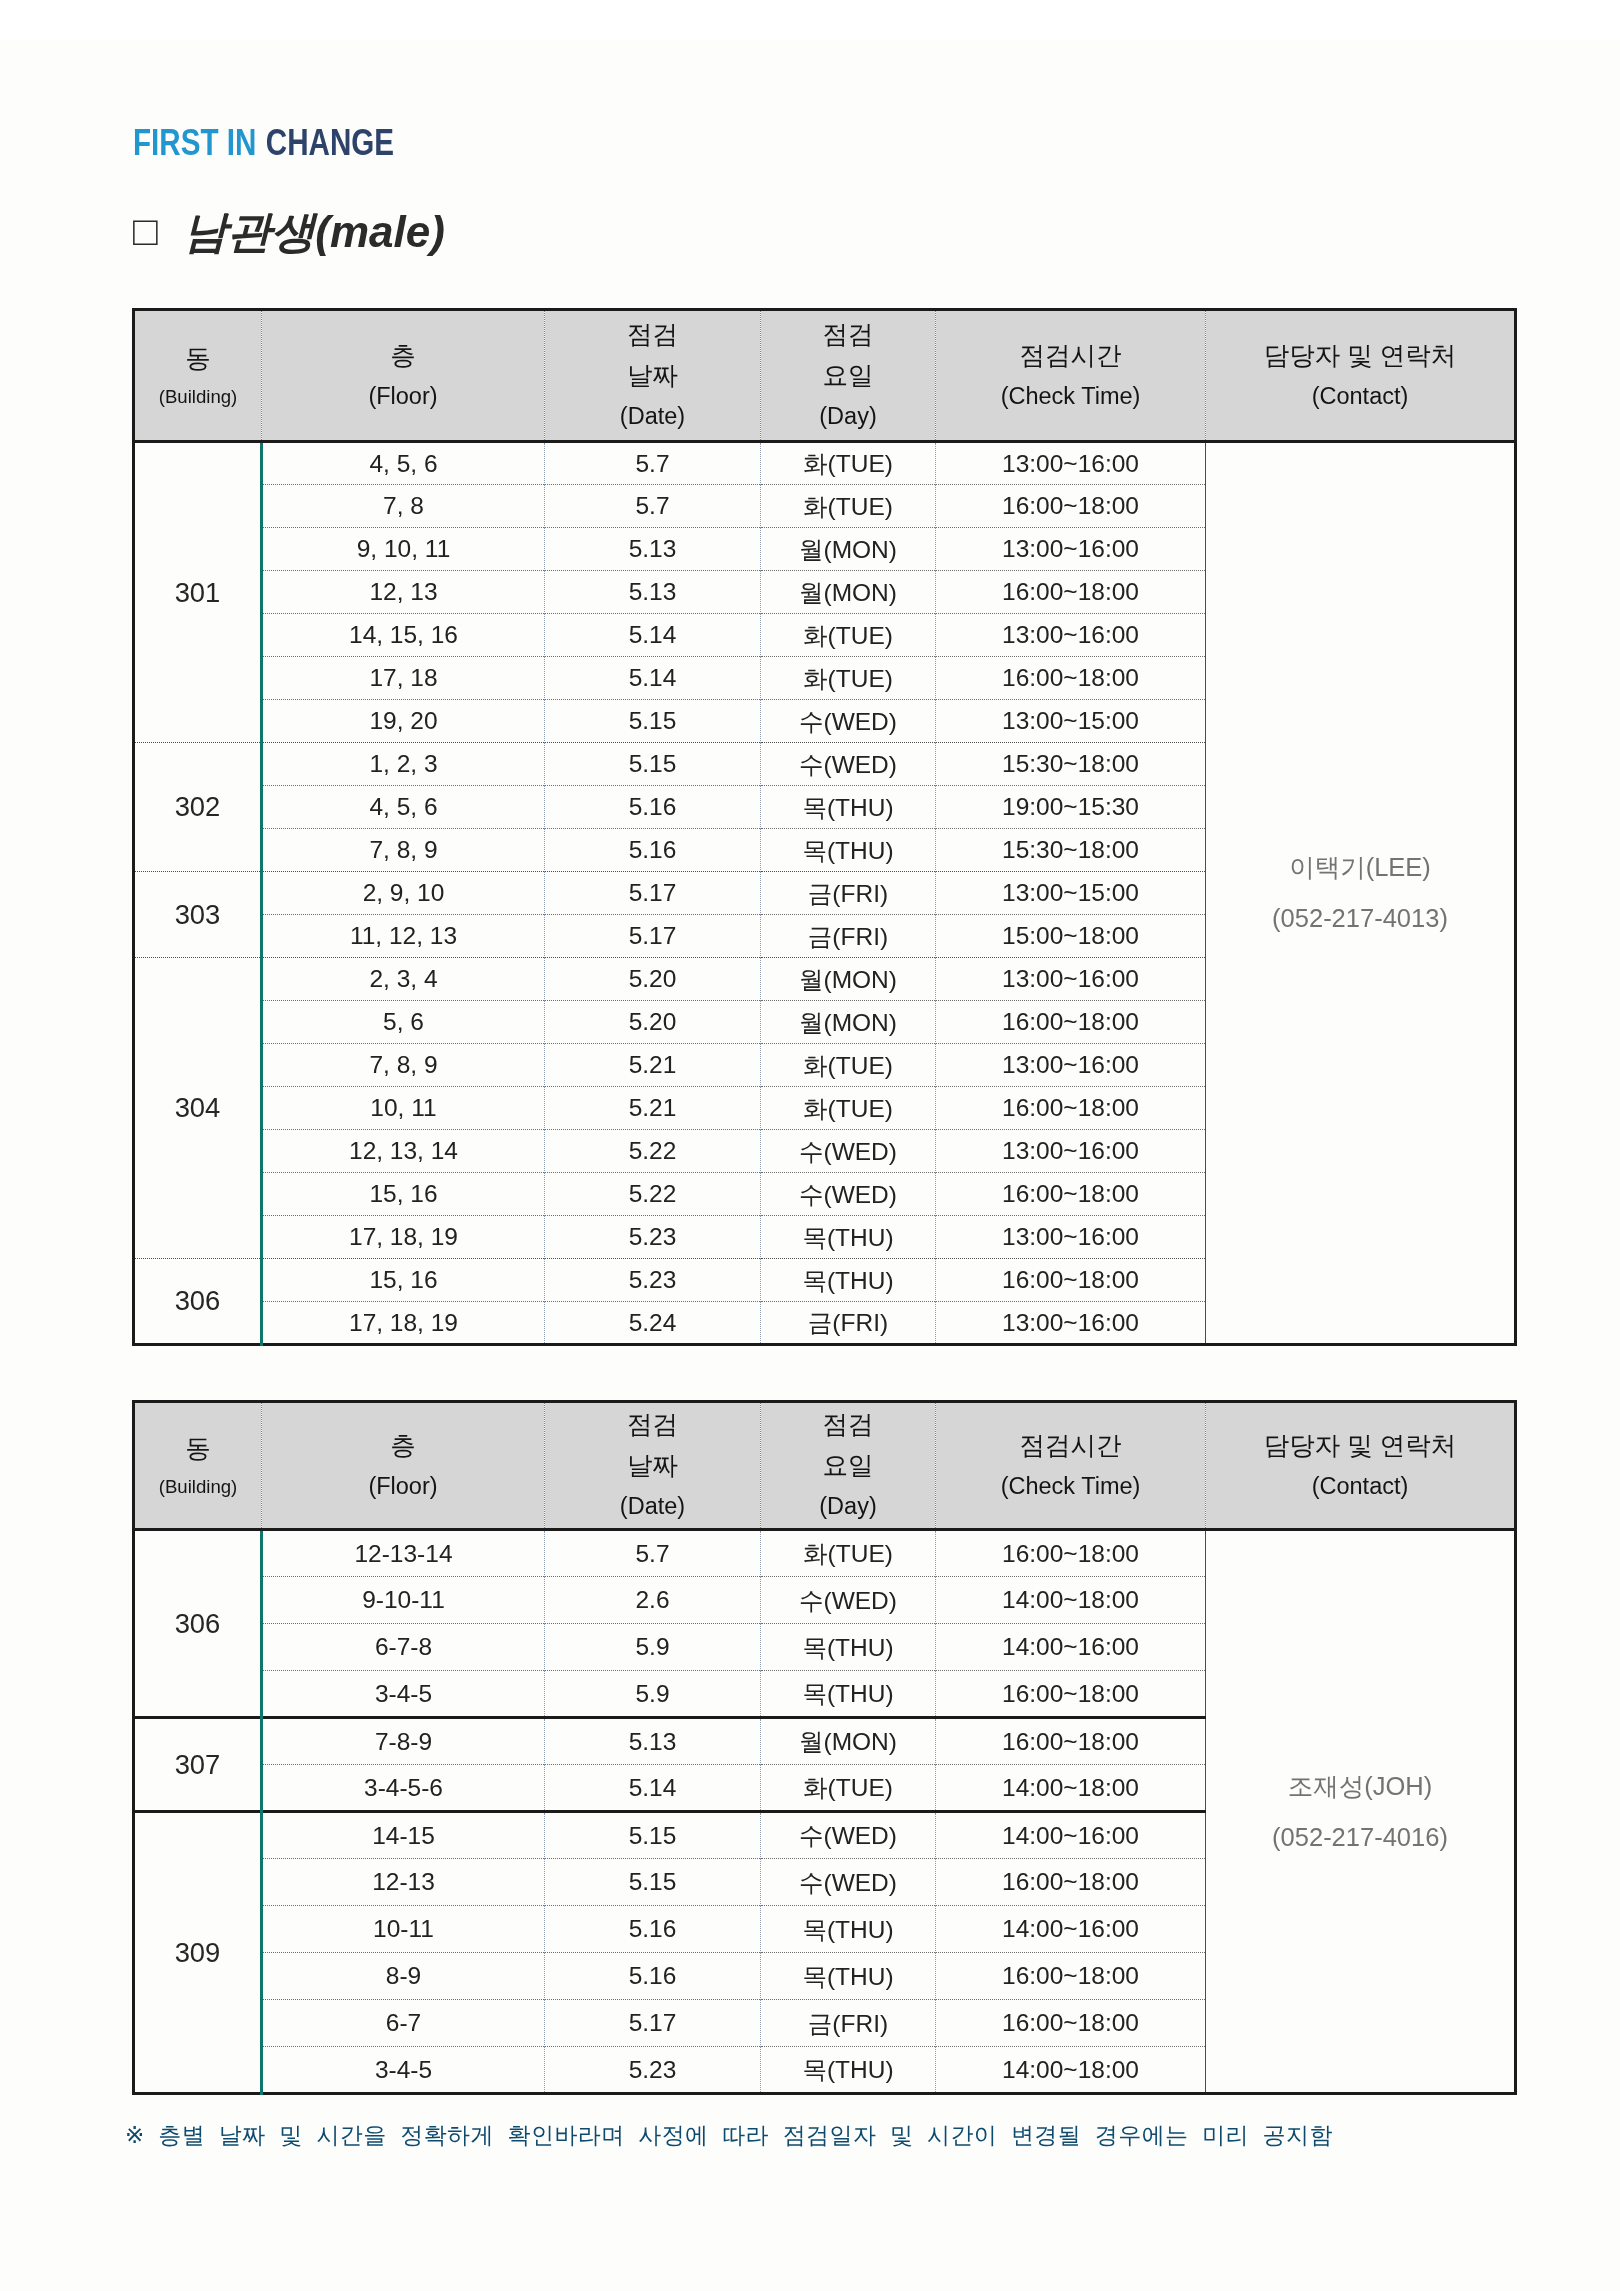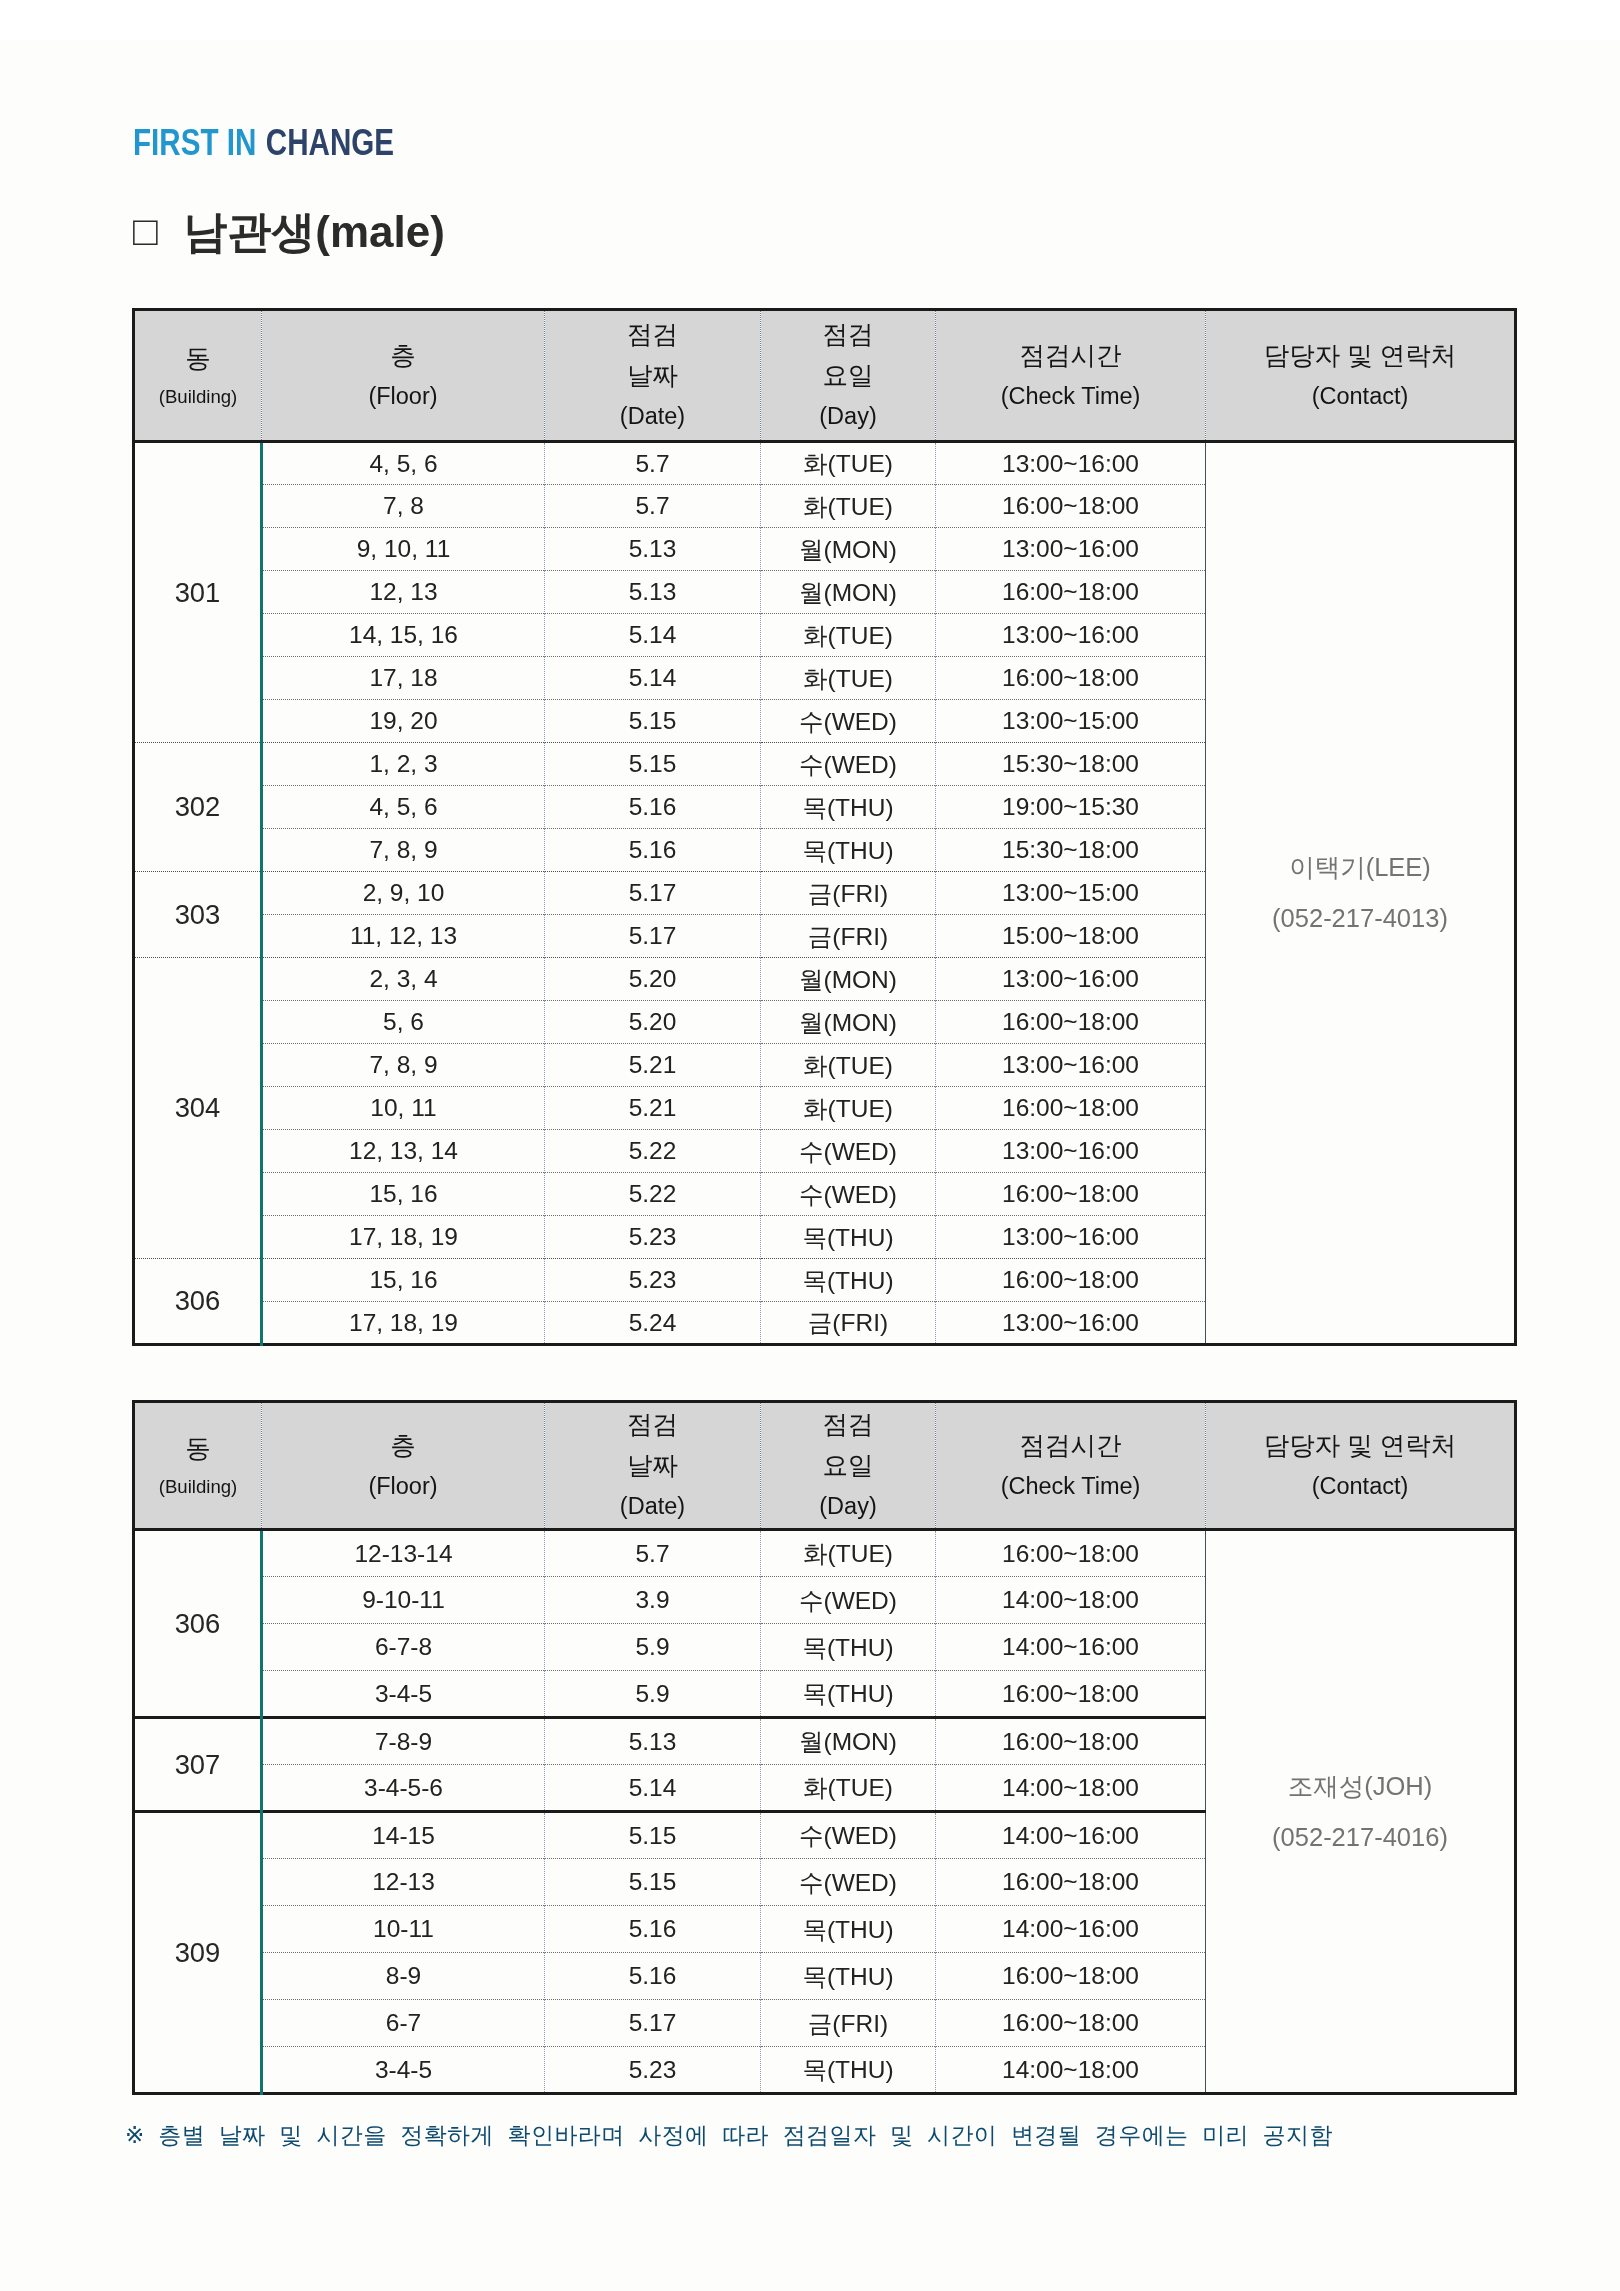--- a/index.html
+++ b/index.html
@@ -18,20 +18,21 @@
     font-size:37px;font-weight:700;letter-spacing:0px;
     transform:scaleX(.80);transform-origin:left center;
     white-space:nowrap;
   }
   .logo .p1{margin-right:11.8px;}
   
   .heading{
     position:absolute;left:133px;top:163px;
     font-size:44px;font-weight:700;color:#2b2b2b;
     white-space:nowrap;
+    font-style:italic;
   }
   .heading .bullet{
     font-weight:400;font-size:41px;color:#2b2b2b;
     margin-right:25.5px;vertical-align:2px;
   }
   
   .tblwrap1{position:absolute;left:132px;top:268px;}
   .tblwrap2{position:absolute;left:132px;top:1360px;}
   table.sched{
     border-collapse:collapse;table-layout:fixed;width:1382px;
@@ -322,21 +323,21 @@
             <td>5.7</td>
             <td>화(TUE)</td>
             <td>16:00~18:00</td>
             <td class="col-contact" rowspan="12">
               <div>조재성(JOH)</div>
               <div>(052-217-4016)</div>
             </td>
           </tr>
           <tr class="row-cont">
             <td>9-10-11</td>
-            <td>3.9</td>
+            <td>2.6</td>
             <td>수(WED)</td>
             <td>14:00~18:00</td>
           </tr>
           <tr class="row-cont">
             <td>6-7-8</td>
             <td>5.9</td>
             <td>목(THU)</td>
             <td>14:00~16:00</td>
           </tr>
           <tr class="row-cont">

